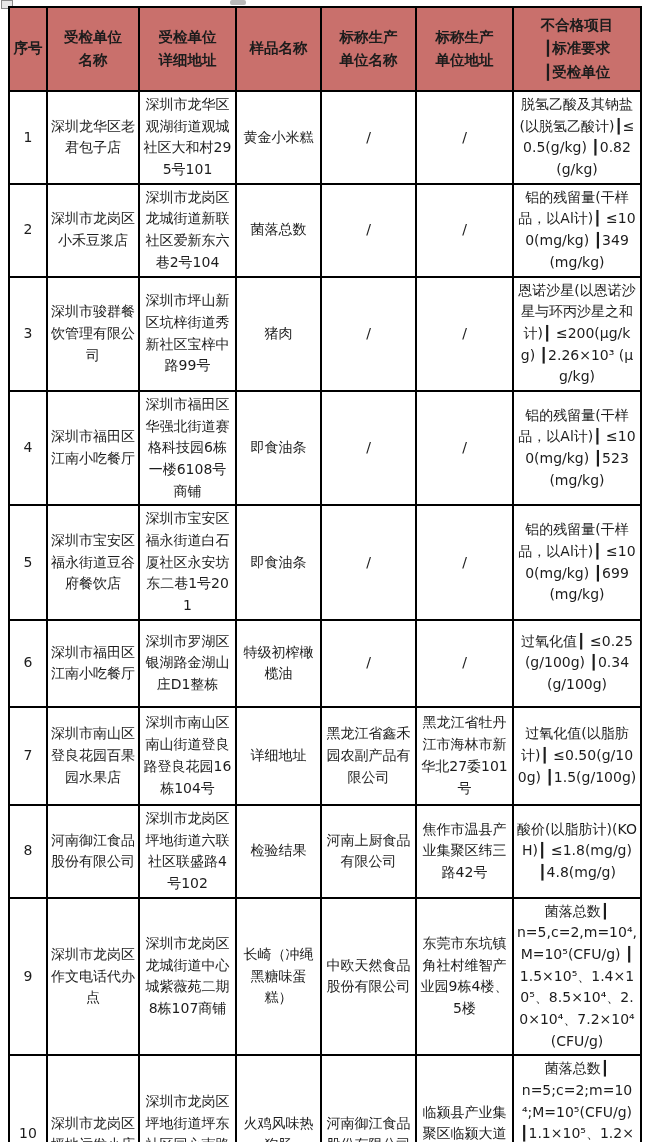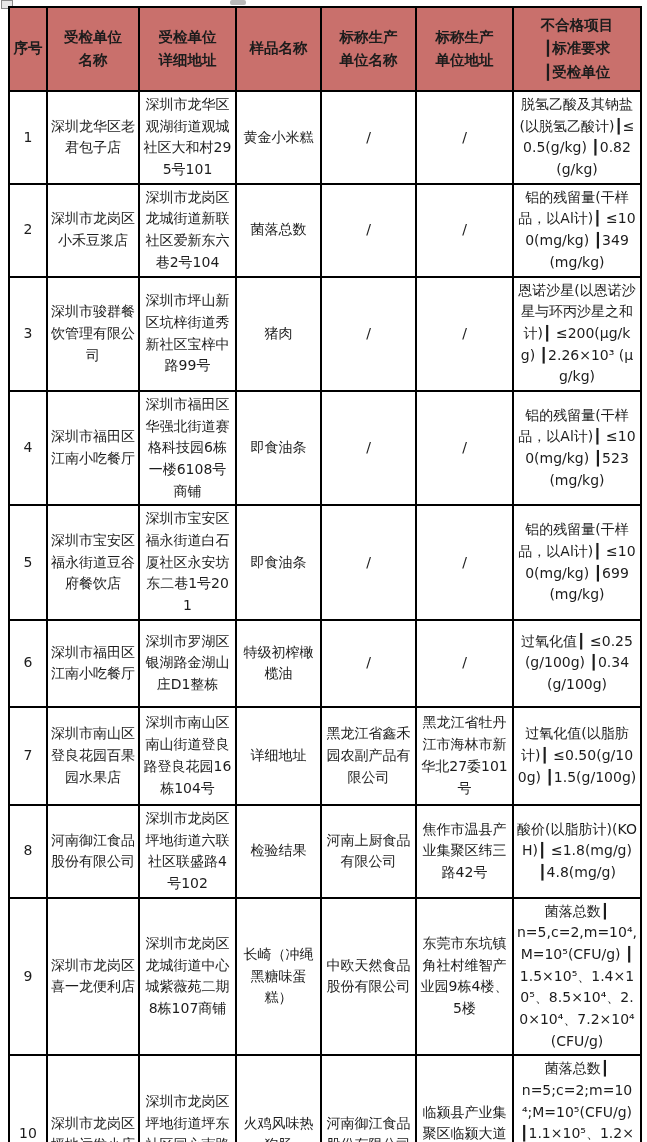--- a/index.html
+++ b/index.html
@@ -133,21 +133,21 @@
     <td>8</td>
     <td>河南御江食品股份有限公司</td>
     <td>深圳市龙岗区坪地街道六联社区联盛路4号102</td>
     <td>检验结果</td>
     <td>河南上厨食品有限公司</td>
     <td>焦作市温县产业集聚区纬三路42号</td>
     <td>酸价(以脂肪计)(KOH)┃ ≤1.8(mg/g) ┃4.8(mg/g)</td>
   </tr>
   <tr class="r9">
     <td>9</td>
-    <td>深圳市龙岗区喜一龙便利店</td>
+    <td>深圳市龙岗区作文电话代办点</td>
     <td>深圳市龙岗区龙城街道中心城紫薇苑二期8栋107商铺</td>
     <td>长崎（冲绳黑糖味蛋糕）</td>
     <td>中欧天然食品股份有限公司</td>
     <td>东莞市东坑镇角社村维智产业园9栋4楼、5楼</td>
     <td>菌落总数┃
 n=5,c=2,m=10⁴,M=10⁵(CFU/g) ┃1.5×10⁵、1.4×10⁵、8.5×10⁴、2.0×10⁴、7.2×10⁴(CFU/g)</td>
   </tr>
   <tr class="r10">
     <td>10</td>
     <td>深圳市龙岗区坪地远发小店</td>

